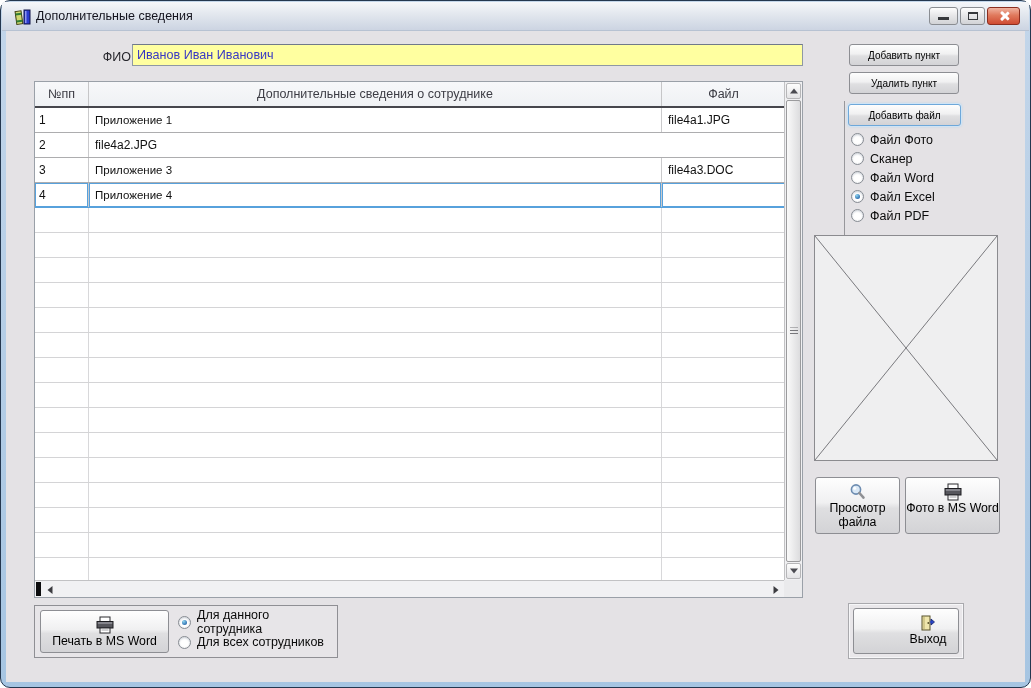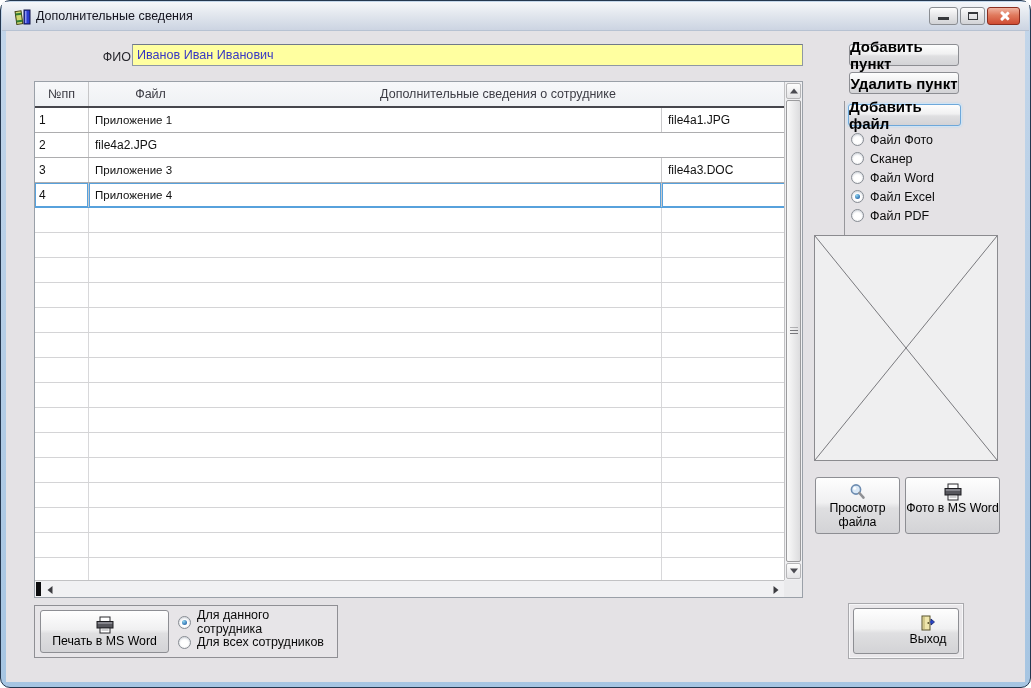--- a/index.html
+++ b/index.html
@@ -67,21 +67,21 @@
   .hscroll{position:absolute;left:0;bottom:0;right:18px;height:17px;background:#f1f1f3;border-top:1px solid #c2c2c4;}
   .hthumb{position:absolute;left:1px;top:1px;bottom:1px;width:5px;background:#0c0c0e;}
   .hs-left{position:absolute;left:9px;top:3px;width:12px;height:11px;}
   .hs-right{position:absolute;right:2px;top:3px;width:12px;height:11px;}
   .corner{position:absolute;right:0;bottom:0;width:18px;height:17px;background:#eaeaec;}
 
   
   .btn{display:flex;align-items:center;justify-content:center;cursor:default;
        background:linear-gradient(180deg,#fefefe 0%,#f0f0f1 45%,#dfdfe1 55%,#d3d3d6 100%);
        border:1px solid #8d8e93;border-radius:3px;color:#000;}
-  .btn.bold{font-weight:bold;font-size:15px;}
+  .btn.bold{font-weight:normal;font-size:10px;}
   .btn.focused{border-color:#6ea8da;box-shadow:0 0 0 1px #cfe4f5, 0 0 3px #9cc6e8;}
   .btn.stack{flex-direction:column;justify-content:flex-start;padding-top:5px;font-size:12.3px;line-height:14px;text-align:center;}
 
   .add-item{position:absolute;left:843px;top:13px;width:110px;height:22px;}
   .del-item{position:absolute;left:843px;top:41px;width:110px;height:22px;}
   .group-line{position:absolute;left:838px;top:70px;width:1px;height:160px;background:#97979b;}
   .add-file{position:absolute;left:842px;top:73px;width:113px;height:22px;}
 
   
   .radio{display:flex;align-items:center;height:19px;cursor:default;}
@@ -146,22 +146,22 @@
 
     <div class="client">
 
       <div class="fio-label">ФИО</div>
       <input class="fio-input" value="Иванов Иван Иванович" style="">
 
       <div class="tbl">
         <div class="grid">
           <div class="hdr">
             <div class="hc c1">№пп</div>
+            <div class="hc c2">Дополнительные сведения о сотруднике</div>
             <div class="hc c3">Файл</div>
-            <div class="hc c2">Дополнительные сведения о сотруднике</div>
           </div>
           <div id="rows">
               <div class="row">
                 <div class="cell num c1">1</div>
                 <div class="cell det c2">Приложение 1</div>
                 <div class="cell fil c3">file4a1.JPG</div>
               </div>
               <div class="row">
                 <div class="cell num c1">2</div>
                 <div class="cell fil c3">file4a2.JPG</div>

